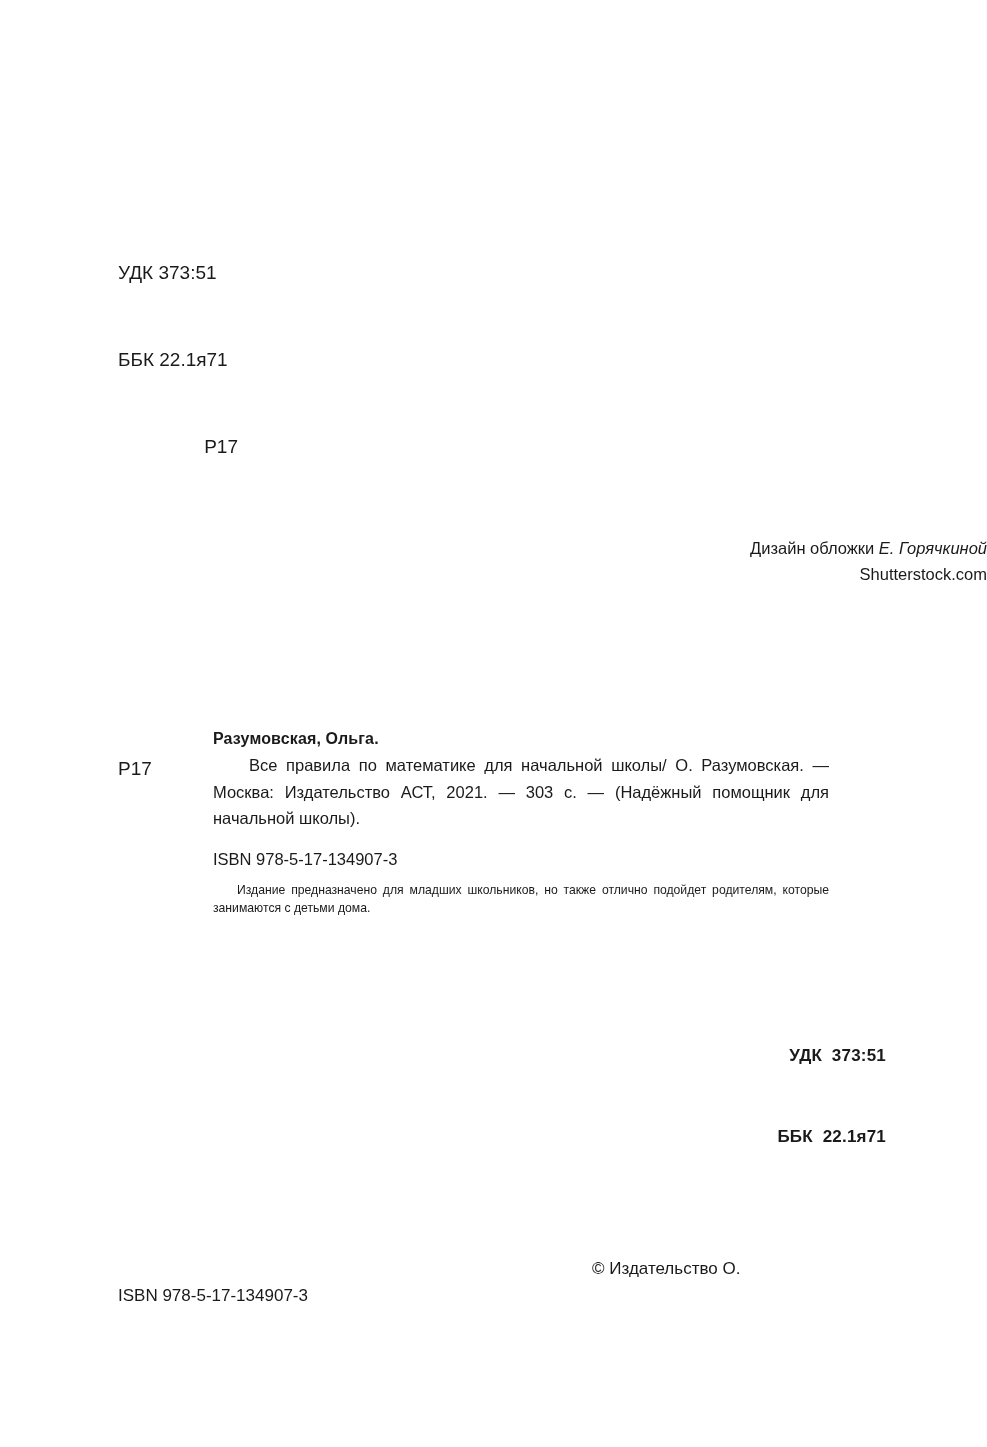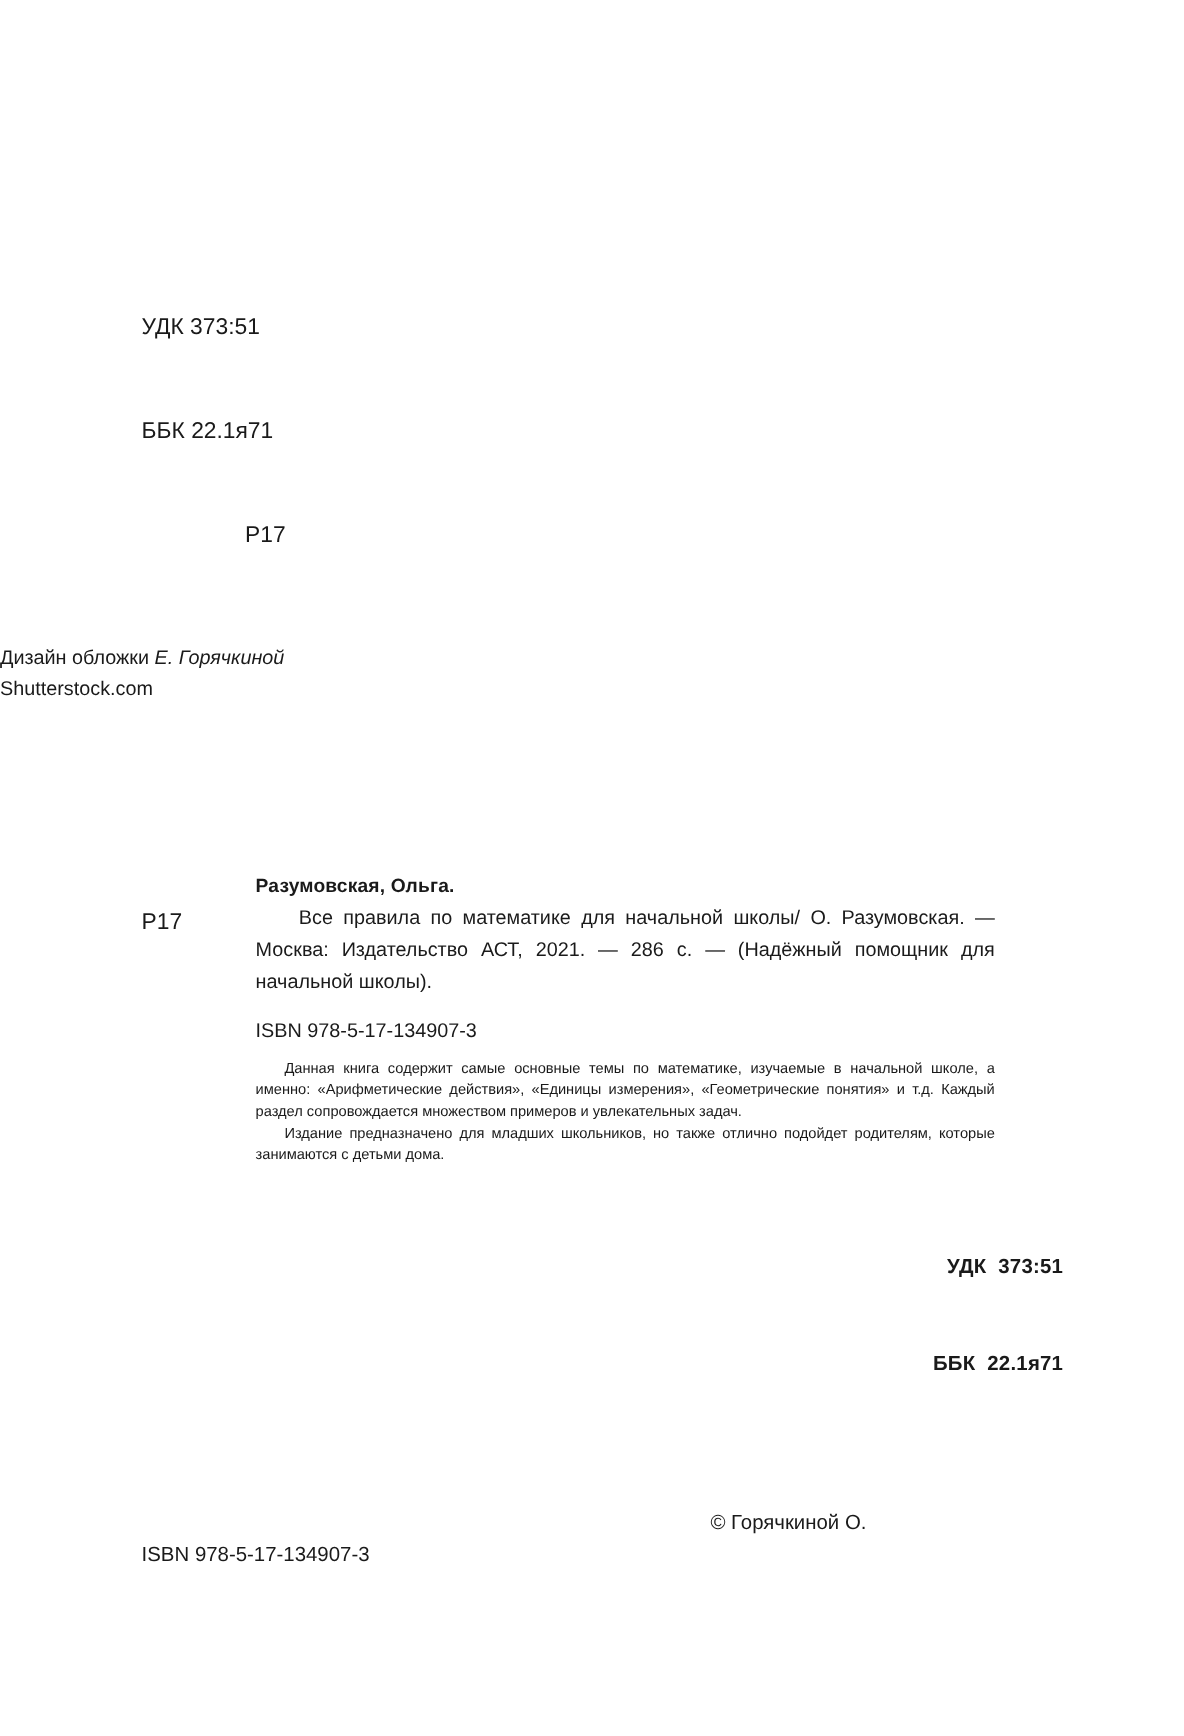--- a/index.html
+++ b/index.html
@@ -31,21 +31,21 @@
   }
   .class-codes .code-line { display: block; }
   .class-codes .code-line.indent { text-align: right; width: 120px; }
 
   
   .cover-credits {
     position: absolute;
     left: 0;
     right: 0;
     top: 536px;
-    text-align: left;
+    text-align: right;
     font-size: 16.5px;
     line-height: 25.5px;
   }
   .cover-credits .credit-line { display: block; }
   .cover-credits .designer-name {
     font-style: italic;
   }
 
   
   .record {
@@ -142,32 +142,31 @@
 
   <div class="cover-credits">
     <span class="credit-line"><span>Дизайн обложки </span><span class="designer-name">Е. Горячкиной</span></span>
     <span class="credit-line">Shutterstock.com</span>
   </div>
 
   <div class="record">
     <div class="record-sidecode">Р17</div>
     <div class="record-body">
       <div class="record-author">Разумовская, Ольга.</div>
-      <div class="record-title">Все правила по математике для начальной школы/ О. Разумовская. — Москва: Издательство АСТ, 2021. — 286 с. — (Надёжный помощник для начальной школы).</div>
+      <div class="record-title">Все правила по математике для начальной школы/ О. Разумовская. — Москва: Издательство АСТ, 2021. — 303 с. — (Надёжный помощник для начальной школы).</div>
       <div class="record-isbn">ISBN 978-5-17-134907-3</div>
       <div class="annotation">
-        <p>Данная книга содержит самые основные темы по математике, изучаемые в начальной школе, а именно: «Арифметические действия», «Единицы измерения», «Геометрические понятия» и т.д. Каждый раздел сопровождается множеством примеров и увлекательных задач.</p>
         <p>Издание предназначено для младших школьников, но также отлично подойдет родителям, которые занимаются с детьми дома.</p>
       </div>
     </div>
   </div>
 
   <div class="codes-bold">
     <span class="code-line">УДК  373:51</span>
     <span class="code-line">ББК  22.1я71</span>
   </div>
 
   <div class="footer-isbn">ISBN 978-5-17-134907-3</div>
   <div class="footer-rights">
-    <span class="rights-line">© Горячкиной О.</span>
+    <span class="rights-line">© Издательство О.</span>
   </div>
 
 </div>
 
 </body></html>

